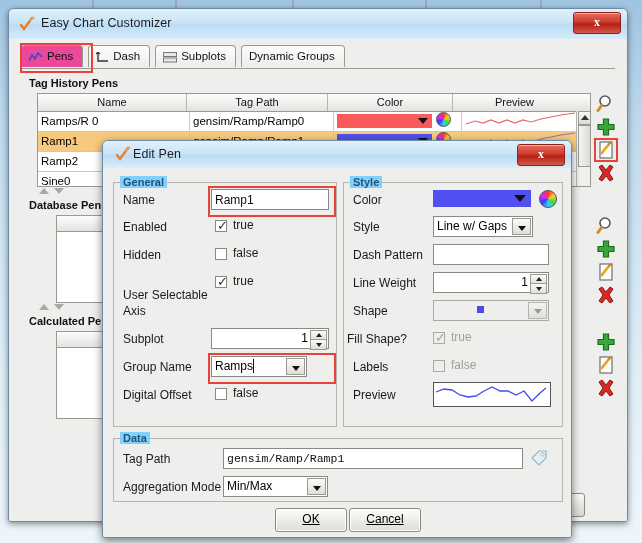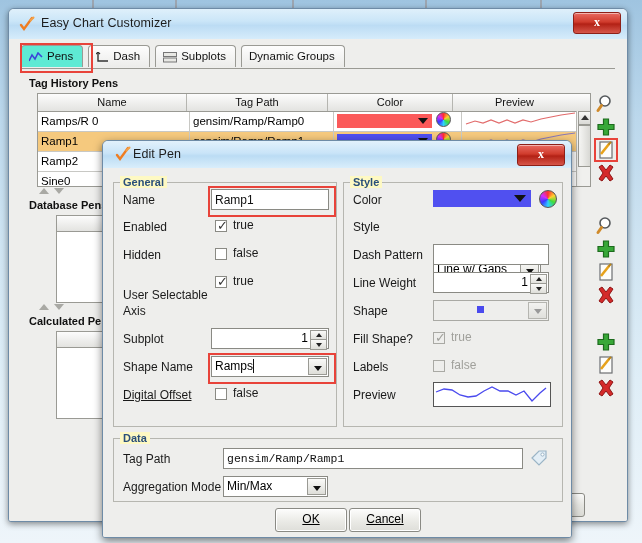--- a/index.html
+++ b/index.html
@@ -38,21 +38,21 @@
   #main-body{position:absolute;top:30px;left:0;right:0;bottom:0;background:#eeeeec;}
 
   
   #tabstrip{position:absolute;left:12px;top:6px;height:24px;}
   .tab{
     display:inline-block;height:21px;line-height:21px;padding:0 9px 0 7px;margin-right:2px;
     border:1px solid #9a9a94;border-bottom:none;border-radius:4px 4px 0 0;
     background:linear-gradient(180deg,#fdfdfd 0%,#ececea 100%);
     font-size:11.5px;color:#111;vertical-align:top;cursor:pointer;white-space:nowrap;
   }
-  .tab.sel{background:#5eead4;}
+  .tab.sel{background:#ec4899;}
   .tab .ti{display:inline-block;vertical-align:-3px;margin-right:4px;}
   .tabline{position:absolute;left:12px;top:29px;width:594px;height:1px;background:#9a9a94;}
   #tab-pens-hl{position:absolute;left:11px;top:4px;width:69px;height:26px;border:2px solid #e8433a;pointer-events:none;}
 
   .sec-label{position:absolute;font-weight:bold;font-size:11px;color:#111;}
 
   
   #pens-table{position:absolute;left:28px;top:54px;width:552px;height:92px;border:1px solid #9a9a94;background:#fff;overflow:hidden;}
   .thead{display:flex;height:17px;background:linear-gradient(180deg,#fcfcfc 0%,#e3e3e0 100%);border-bottom:1px solid #9a9a94;}
   .th{flex:0 0 auto;text-align:center;font-size:11px;line-height:16px;color:#111;border-right:1px solid #b5b5b0;}
@@ -94,21 +94,21 @@
   #editpen{
     position:absolute;left:102px;top:140px;width:468px;height:396px;
     border:1px solid #6e8ba6;border-radius:6px 6px 3px 3px;
     background:#eeeeec;box-shadow:0 3px 9px rgba(0,0,0,.5);overflow:hidden;
   }
   #ep-title{height:27px;background:linear-gradient(180deg,#e2f1fc 0%,#c9e4f8 45%,#bbdcf4 55%,#d9eefb 100%);
     border-bottom:1px solid #9dbdd6;position:relative;}
   #ep-title .win-title{top:6px;left:30px;font-size:12.5px;}
   #ep-body{position:absolute;top:27px;left:0;right:0;bottom:0;background:#eeeeec;}
   .gbox{position:absolute;border:1px solid #b6b6b0;background:transparent;}
-  .glabel{position:absolute;font-weight:bold;color:#2a4f7a;font-size:11px;background:#fef9c3;padding:0 3px;}
+  .glabel{position:absolute;font-weight:bold;color:#2a4f7a;font-size:11px;background:#7dd3fc;padding:0 3px;}
 
   .flabel{position:absolute;font-size:12px;color:#1a1a1a;}
   .fin{position:absolute;background:#fff;border:1px solid #8a8a84;box-sizing:border-box;font-size:12px;
     line-height:19px;padding-left:3px;color:#111;font-family:"Liberation Sans",sans-serif;}
   .fin.mono{font-family:"Liberation Mono",monospace;font-size:11.5px;}
   .combo{position:absolute;background:#fff;border:1px solid #8a8a84;box-sizing:border-box;font-size:12px;line-height:19px;padding-left:3px;}
   .combo .cbtn{position:absolute;right:1px;top:1px;width:17px;bottom:1px;
     background:linear-gradient(180deg,#fafaf8,#dedeD9);border:1px solid #9a9a94;}
   .combo .cbtn i{display:block;width:0;height:0;margin:7px auto 0;border-left:4px solid transparent;border-right:4px solid transparent;border-top:5px solid #111;}
   .spin{position:absolute;background:#fff;border:1px solid #8a8a84;box-sizing:border-box;font-size:12px;line-height:19px;text-align:right;padding-right:20px;}
@@ -391,44 +391,44 @@
     <div class="spin" style="left:108px;top:160px;width:118px;height:21px;">
       <span>1</span>
       <span class="up">
           <i></i>
         </span>
       <span class="dn">
           <i></i>
         </span>
     </div>
 
-    <div class="flabel" style="left:20px;top:192px;">Shape Name</div>
-    <div class="combo" style="left:108px;top:188px;width:118px;height:21px;">
+    <div class="flabel" style="left:20px;top:192px;">Group Name</div>
+    <div class="combo" style="left:108px;top:188px;width:96px;height:21px;">
       <span>Ramps</span><span style="border-left:1px solid #111;margin-left:0;">&nbsp;</span>
       <span class="cbtn">
           <i></i>
         </span>
     </div>
     <div class="redbox" style="left:105px;top:185px;width:124px;height:27px;"></div>
 
-    <div class="flabel" style="left:20px;top:220px;text-decoration:underline;">Digital Offset</div>
+    <div class="flabel" style="left:20px;top:220px;">Digital Offset</div>
     <div class="cbx" style="left:112px;top:220px;"></div>
     <div class="cval" style="left:130px;top:218px;">false</div>
 
     <div class="gbox" style="left:240px;top:14px;width:218px;height:243px;"></div>
     <div class="glabel" style="left:247px;top:8px;">Style</div>
 
     <div class="flabel" style="left:250px;top:25px;">Color</div>
     <div class="swatch-big" style="left:330px;top:22px;width:98px;">
         <span class="arw"></span>
       </div>
     <div class="wheel-big" style="left:436px;top:22px;"></div>
 
     <div class="flabel" style="left:250px;top:52px;">Style</div>
-    <div class="combo" style="left:330px;top:48px;width:108px;height:21px;margin-top:43px;">
+    <div class="combo" style="left:330px;top:48px;width:100px;height:21px;">
       <span>Line w/ Gaps</span>
       <span class="cbtn">
           <i></i>
         </span>
     </div>
 
     <div class="flabel" style="left:250px;top:80px;">Dash Pattern</div>
     <input class="fin" style="left: 330px; top: 76px; width: 116px; height: 21px;" value="">
 
     <div class="flabel" style="left:250px;top:108px;">Line Weight</div>
@@ -443,21 +443,21 @@
     </div>
 
     <div class="flabel" style="left:250px;top:136px;">Shape</div>
     <div class="shapebox" style="left:330px;top:132px;width:116px;height:21px;">
       <span class="sq"></span>
       <span class="cbtn">
           <i></i>
         </span>
     </div>
 
-    <div class="flabel" style="left:250px;top:164px;">Fill Shape?</div>
+    <div class="flabel" style="left:244px;top:164px;">Fill Shape?</div>
     <div class="cbx dis" style="left:330px;top:164px;">
         <span class="tick">✓</span>
       </div>
     <div class="cval dis" style="left:348px;top:162px;">true</div>
 
     <div class="flabel" style="left:250px;top:192px;">Labels</div>
     <div class="cbx dis" style="left:330px;top:192px;"></div>
     <div class="cval dis" style="left:348px;top:190px;">false</div>
 
     <div class="flabel" style="left:250px;top:220px;">Preview</div>

